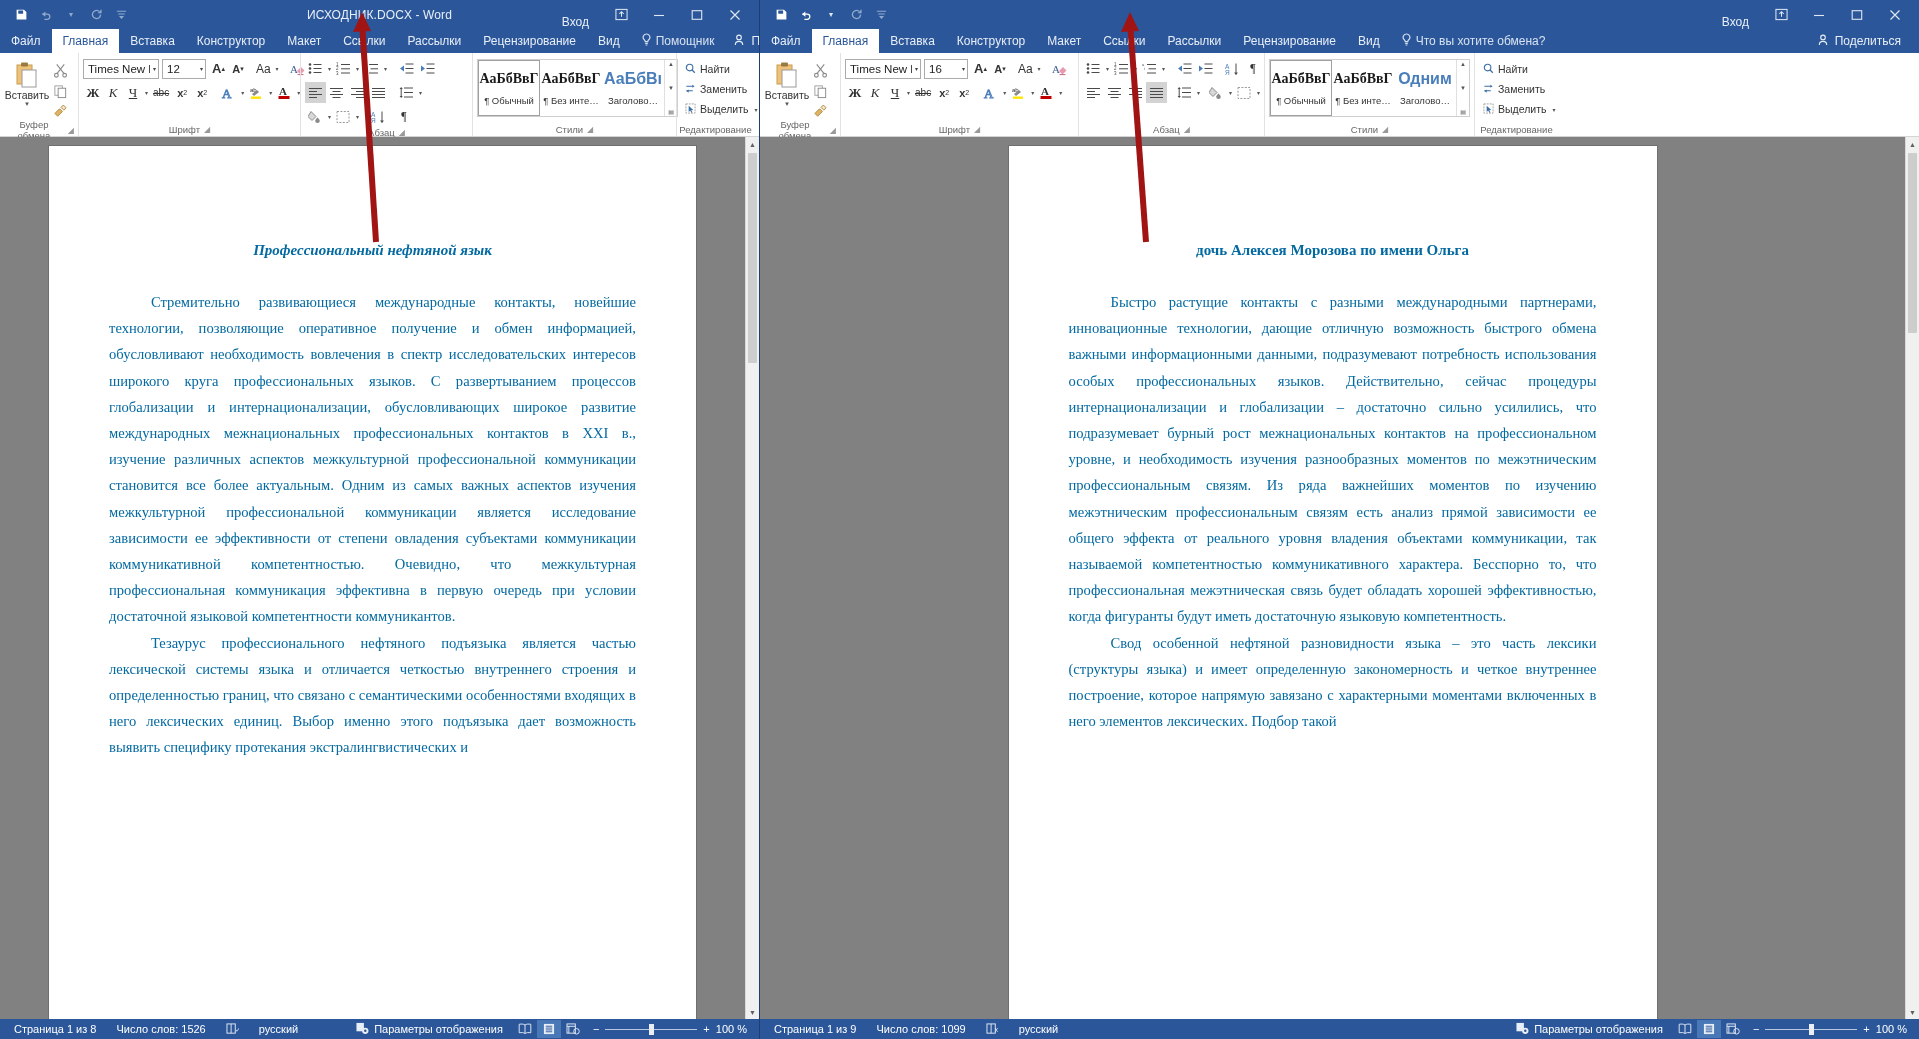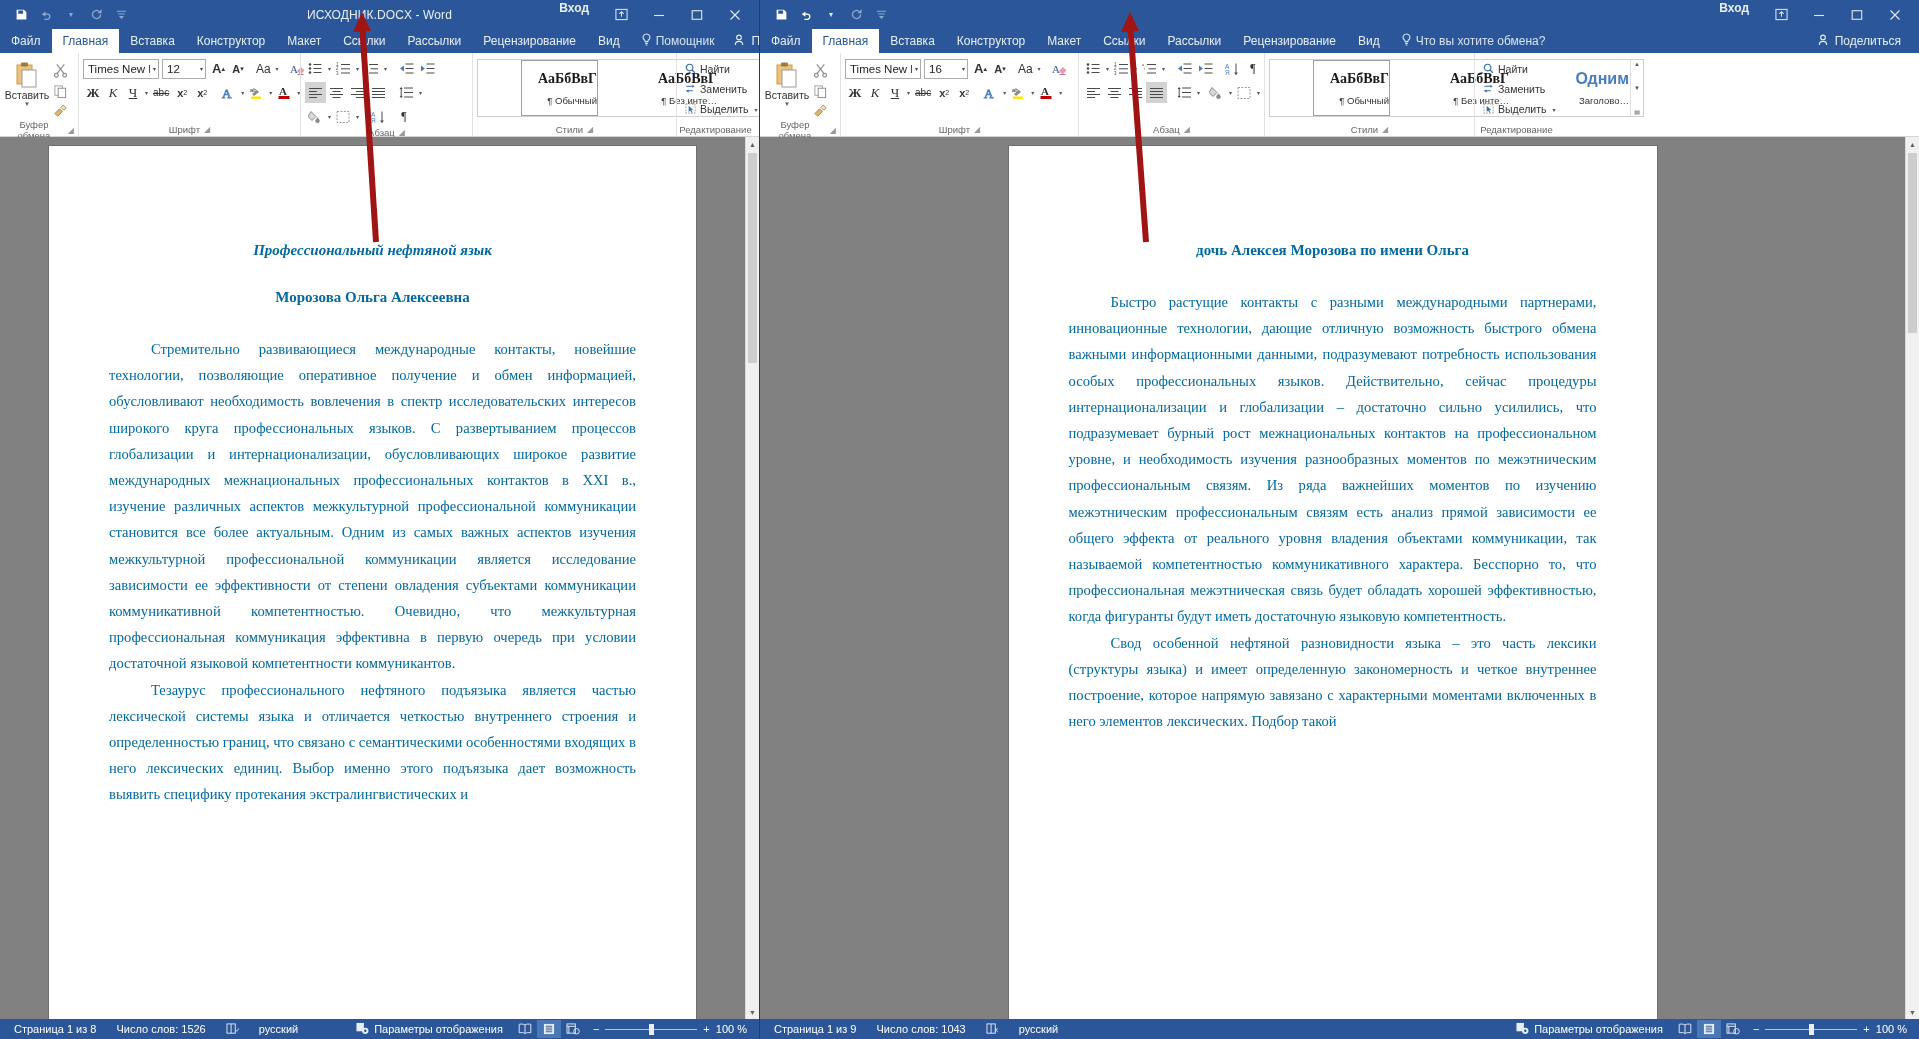--- a/index.html
+++ b/index.html
@@ -24,22 +24,22 @@
     width: 22px; height: 22px; display: flex; align-items: center; justify-content: center;
     color: #dfe7f3; font-size: 13px; line-height: 1;
   }
   .qat-btn.dim { color: #8fa9cd; }
   .qat-btn svg { display: block; }
   .title-text {
     position: absolute; left: 0; right: 0; text-align: center;
     font-size: 12px; color: #e8eef7; letter-spacing: .1px; pointer-events: none;
   }
   .title-right {
-    margin-left: auto; display: flex; align-items: flex-start; gap: 2px; padding-right: 6px;
-    position: relative; z-index: 2; font-weight: bold;
+    margin-left: auto; display: flex; align-items: flex-end; gap: 2px; padding-right: 6px;
+    position: relative; z-index: 2;
   }
   .signin { font-size: 12px; color: #e8eef7; padding: 0 12px; }
   .winbtn {
     width: 36px; height: 28px; display: flex; align-items: center; justify-content: center;
     color: #dfe7f3; font-size: 13px;
   }
   .winbtn.ribbon-opts { font-size: 12px; }
 
   
   .tabbar {
@@ -94,22 +94,22 @@
   .fontname .v, .fontsize .v { flex: 1; overflow: hidden; white-space: nowrap; }
   .fld-caret { font-size: 6px; color: #444; padding-left: 3px; }
 
   .bold   { font-weight: bold; }
   .ital   { font-style: italic; }
   .undl   { text-decoration: underline; }
   .strike { text-decoration: line-through; font-size: 10px; }
 
   .gallery { display: flex; align-items: stretch; border: 1px solid #cfcfcf; background: #fff; height: 58px; }
   .style-item {
-    width: 77px; display: flex; flex-direction: column; align-items: flex-end; justify-content: center;
-    border: 1px solid transparent; background: #fff; margin-left: 43px;
+    width: 62px; display: flex; flex-direction: column; align-items: center; justify-content: center;
+    border: 1px solid transparent; background: #fff;
   }
   .style-item.sel { border: 1px solid #a0a0a0; }
   .style-item .sample { font-family: "Liberation Serif", serif; font-size: 14px; color: #1a1a1a; font-weight: bold; line-height: 18px; }
   .style-item.h  .sample { font-weight: bold; color: #4a7ebb; font-size: 16px; font-family: "Liberation Sans", sans-serif; }
   .style-item .nm { font-size: 9.5px; color: #333; margin-top: 7px; white-space: nowrap; }
   .gal-scroll { width: 13px; display: flex; flex-direction: column; justify-content: space-between; align-items: center; padding: 1px 0; border-left: 1px solid #e0e0e0; }
   .gal-scroll span { font-size: 6px; color: #555; }
 
   .editbtn { display: flex; align-items: center; gap: 4px; font-size: 10.5px; color: #333; height: 20px; padding: 0 4px; }
 
@@ -527,21 +527,20 @@
           <span>Редактирование</span>
         </div>
       </div>
     </div>
 
     <div class="docarea">
       <div class="doc-scrollzone">
         <div class="page">
           <div class="page-inner">
             <div class="dtitle">Профессиональный нефтяной язык</div>
-            <div class="dauthor">Морозова Ольга Алексеевна</div>
             <p class="dpara">Стремительно развивающиеся международные контакты, новейшие технологии, позволяющие оперативное получение и обмен информацией, обусловливают необходимость вовлечения в спектр исследовательских интересов широкого круга профессиональных языков. С развертыванием процессов глобализации и интернационализации, обусловливающих широкое развитие международных межнациональных профессиональных контактов в XXI в., изучение различных аспектов межкультурной профессиональной коммуникации становится все более актуальным. Одним из самых важных аспектов изучения межкультурной профессиональной коммуникации является исследование зависимости ее эффективности от степени овладения субъектами коммуникации коммуникативной компетентностью. Очевидно, что межкультурная профессиональная коммуникация эффективна в первую очередь при условии достаточной языковой компетентности коммуникантов.</p>
             <p class="dpara">Тезаурус профессионального нефтяного подъязыка является частью лексической системы языка и отличается четкостью внутреннего строения и определенностью границ, что связано с семантическими особенностями входящих в него лексических единиц. Выбор именно этого подъязыка дает возможность выявить специфику протекания экстралингвистических и</p>
           </div>
         </div>
       </div>
       <div class="vscroll">
         <div class="arr" style="top:0">▲</div>
         <div class="thumb" style="top:16px;height:210px"></div>
         <div class="arr" style="bottom:0">▼</div>
       </div>
@@ -985,21 +984,21 @@
       </div>
       <div class="vscroll">
         <div class="arr" style="top:0">▲</div>
         <div class="thumb" style="top:16px;height:180px"></div>
         <div class="arr" style="bottom:0">▼</div>
       </div>
     </div>
 
     <div class="statusbar">
       <div class="st-item">Страница 1 из 9</div>
-      <div class="st-item">Число слов: 1043</div>
+      <div class="st-item">Число слов: 1099</div>
       <div class="st-item">
         <svg width="13" height="12" viewBox="0 0 14 13">
             <rect x="1" y="1" width="9" height="10" fill="none" stroke="#e8eef7" stroke-width="1"></rect>
             <path stroke="#e8eef7" stroke-width="1" d="M5.5 1v10"></path>
             <text x="9.5" y="10" font-size="7" fill="#e8eef7" font-family="Liberation Sans, sans-serif">x</text>
           </svg>
       </div>
       <div class="st-item">русский</div>
       <div class="st-right">
         <div class="st-item">

